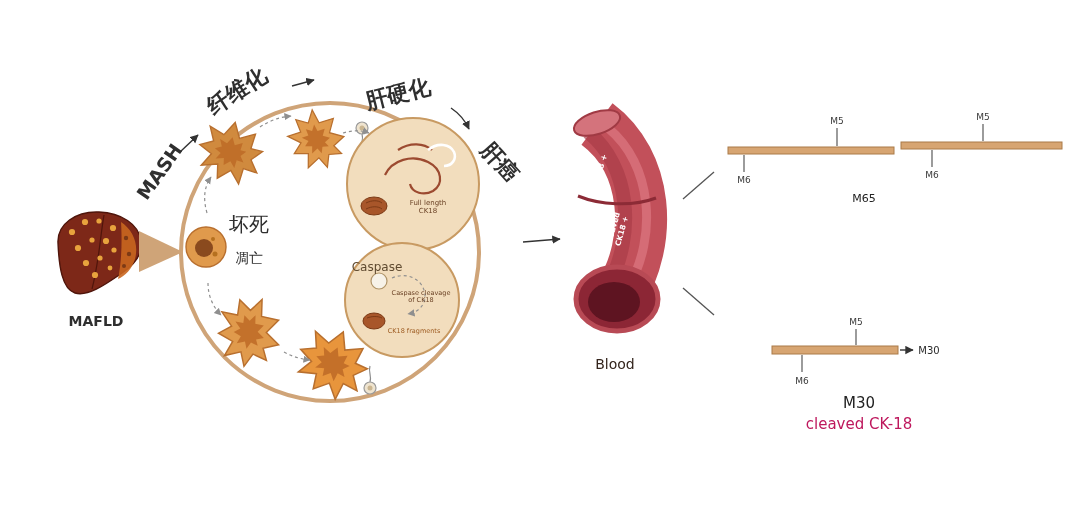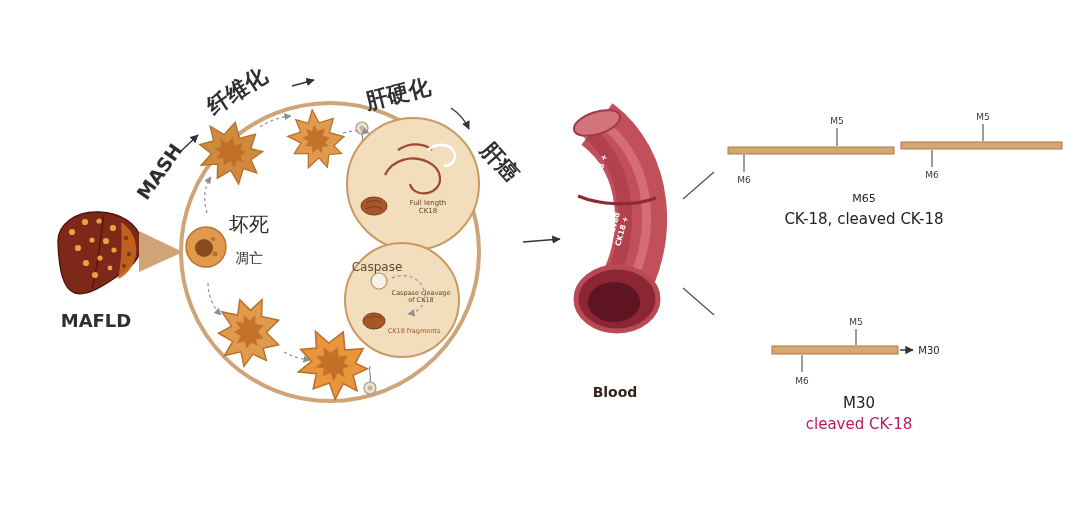--- a/index.html
+++ b/index.html
@@ -162,21 +162,21 @@
     </g>
 
     <g>
       <rect class="bar" x="772" y="346" width="126" height="8"></rect>
       <line class="tick" x1="856" y1="329" x2="856" y2="345"></line>
       <line class="tick" x1="802" y1="355" x2="802" y2="372"></line>
       <path class="arrow" marker-end="url(#ahB)" d="M900,350 L913,350"></path>
     </g>
   </svg>
 
-  <div class="lbl" style="left:96px;top:321px;font-size:18px;font-weight:600">MAFLD</div>
+  <div class="lbl" style="left:96px;top:321px;font-size:14px;font-weight:600">MAFLD</div>
   <div class="lbl" style="left:160px;top:172px;font-size:19px;font-weight:600;transform:translate(-50%,-50%) rotate(-55deg)">MASH</div>
   <div class="lbl" style="left:237px;top:91px;font-size:22px;font-weight:700;transform:translate(-50%,-50%) rotate(-33deg)">纤维化</div>
   <div class="lbl" style="left:398px;top:94px;font-size:22px;font-weight:700;transform:translate(-50%,-50%) rotate(-14deg)">肝硬化</div>
   <div class="lbl" style="left:500px;top:162px;font-size:22px;font-weight:700;transform:translate(-50%,-50%) rotate(48deg)">肝癌</div>
 
   <div class="lbl" style="left:249px;top:224px;font-size:20px">坏死</div>
   <div class="lbl" style="left:249px;top:258px;font-size:14px">凋亡</div>
 
   <div class="lbl" style="left:428px;top:207px;font-size:7px;color:#6b4226">
     <span>Full length</span>
@@ -187,28 +187,27 @@
     <span>Caspase cleavage</span>
     <span>of CK18</span>
   </div>
   <div class="lbl" style="left:414px;top:332px;font-size:6.5px;color:#9c5a20">CK18 fragments</div>
 
   <div class="lbl" style="left:600px;top:170px;font-size:8px;font-weight:600;color:#fff;transform:translate(-50%,-50%) rotate(-72deg)">CK18 +</div>
   <div class="lbl" style="left:618px;top:230px;font-size:7.5px;font-weight:600;color:#fff;transform:translate(-50%,-50%) rotate(-74deg)">
     <span>Cleaved</span>
     <span>CK18 +</span>
   </div>
-  <div class="lbl" style="left:615px;top:392px;font-size:14px;font-weight:700;color:#33241c">Blood</div>
+  <div class="lbl" style="left:615px;top:364px;font-size:14px;font-weight:400;color:#33241c">Blood</div>
 
   <div class="lbl" style="left:837px;top:121px;font-size:9px;color:#3a3a3a">M5</div>
   <div class="lbl" style="left:744px;top:180px;font-size:9px;color:#3a3a3a">M6</div>
   <div class="lbl" style="left:983px;top:117px;font-size:9px;color:#3a3a3a">M5</div>
   <div class="lbl" style="left:932px;top:175px;font-size:9px;color:#3a3a3a">M6</div>
   <div class="lbl" style="left:864px;top:199px;font-size:11px;color:#222">M65</div>
-  <div class="lbl" style="left:864px;top:220px;font-size:15px;color:#222">CK-18, cleaved CK-18</div>
 
   <div class="lbl" style="left:856px;top:322px;font-size:9px;color:#3a3a3a">M5</div>
   <div class="lbl" style="left:802px;top:381px;font-size:9px;color:#3a3a3a">M6</div>
   <div class="lbl" style="left:929px;top:351px;font-size:10px;color:#2a2a2a">M30</div>
   <div class="lbl" style="left:859px;top:404px;font-size:15px;color:#222">M30</div>
   <div class="lbl" style="left:859px;top:425px;font-size:15px;color:#be185d">cleaved CK-18</div>
 
 </div>
 
 </body></html>

